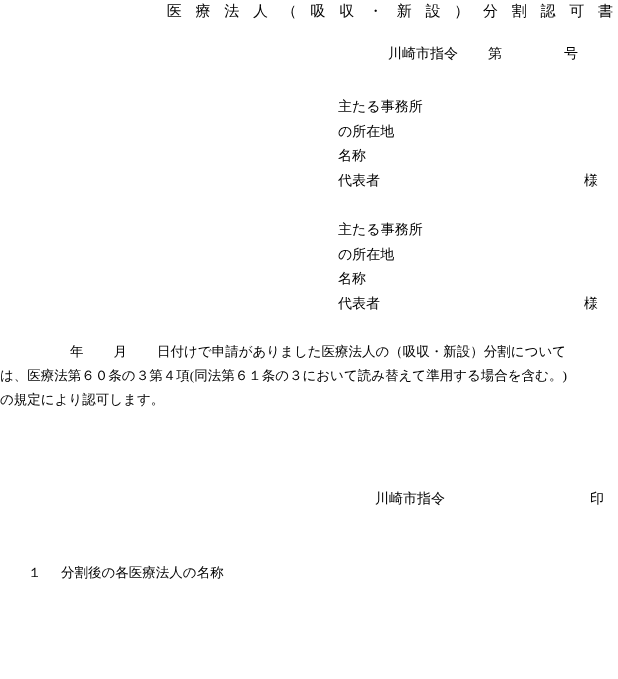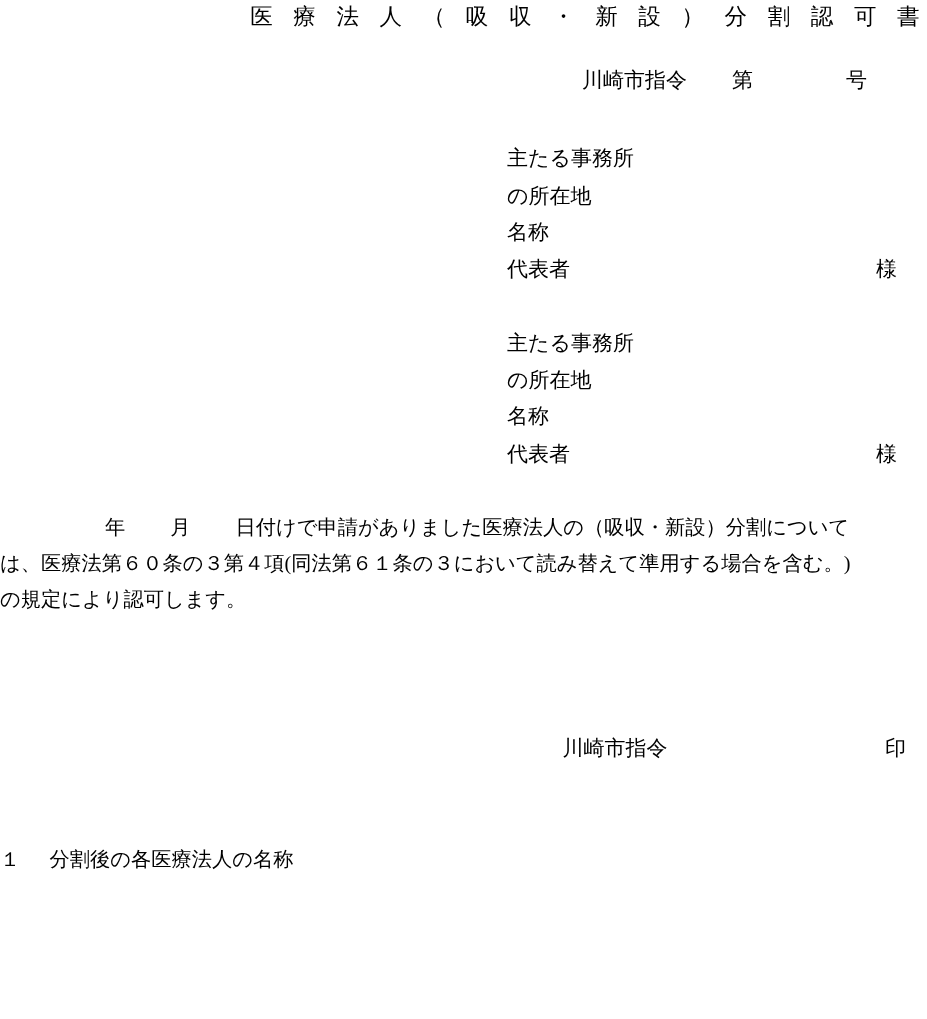--- a/index.html
+++ b/index.html
@@ -93,21 +93,21 @@
     top: 0;
   }
 
   .item {
     position: absolute;
     left: 0;
     font-size: 13.5px;
     white-space: nowrap;
   }
   .item .num { display: inline-block; width: 33px; }
-  .item-1 { top: 564px; }
+  .item-1 { top: 564px; margin-left: 28px; }
   .item-2 { top: 661px; }
 </style>
 </head>
 <body>
 
 <div class="page">
 
   <div class="title">医 療 法 人 （ 吸 収 ・ 新 設 ） 分 割 認 可 書</div>
 
   <div class="permit-no">

